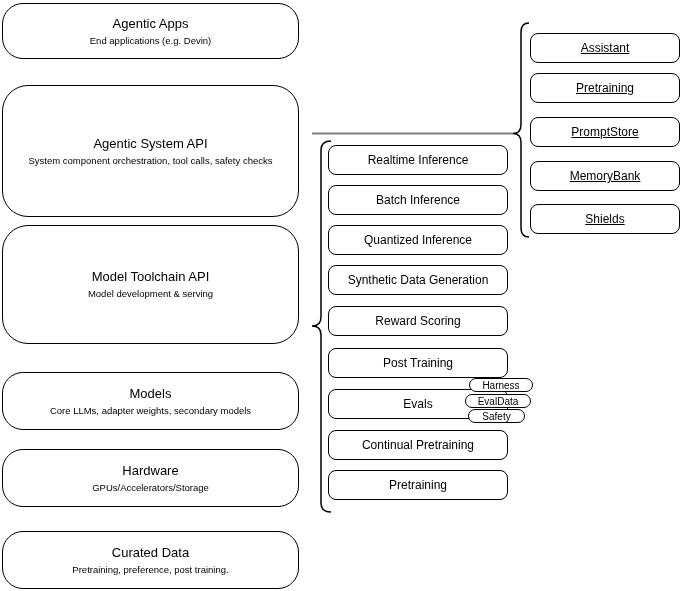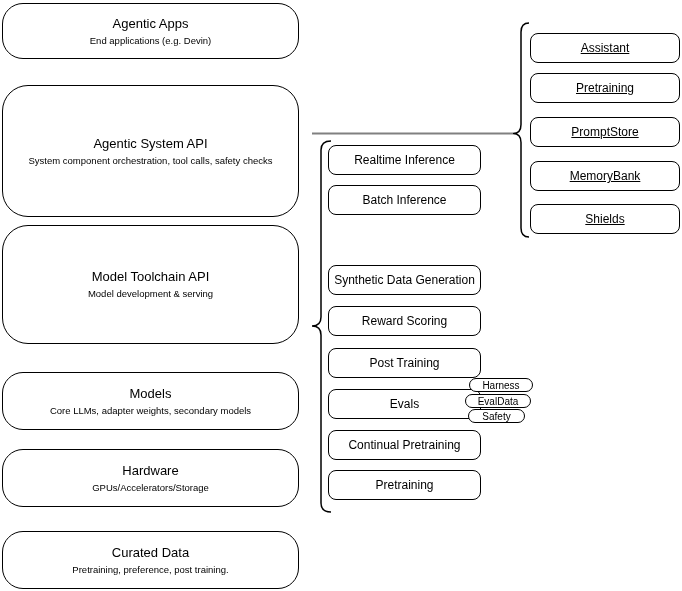--- a/index.html
+++ b/index.html
@@ -21,21 +21,21 @@
     align-items:center;
     justify-content:center;
     text-align:center;
   }
   .left-box{left:2px;width:297px;}
   .left-box .t{font-size:13px;line-height:16px;}
   .left-box .s{font-size:9.5px;line-height:12px;margin-top:3px;}
   .r10{border-radius:21px;}
   .r26{border-radius:26px;}
   .mid-box{
-    left:328px;width:153px;height:30px;border-radius:8px;
+    left:328px;width:180px;height:30px;border-radius:8px;
     font-size:12px;white-space:nowrap;
   }
   .right-box{
     left:530px;width:150px;height:30px;border-radius:8px;
     font-size:12px;white-space:nowrap;text-decoration:underline;
   }
   .pill{
     position:absolute;
     box-sizing:border-box;
     background:#ffffff;
@@ -89,20 +89,23 @@
     <div class="t">Curated Data</div>
     <div class="s">Pretraining, preference, post training.</div>
   </div>
 
   <div class="box mid-box" style="top:145px">
     <span>Realtime Inference</span>
   </div>
   <div class="box mid-box" style="top:185px">
     <span>Batch Inference</span>
   </div>
+  <div class="box mid-box" style="top:225px">
+    <span>Quantized Inference</span>
+  </div>
   <div class="box mid-box" style="top:265px">
     <span>Synthetic Data Generation</span>
   </div>
   <div class="box mid-box" style="top:306px">
     <span>Reward Scoring</span>
   </div>
   <div class="box mid-box" style="top:348px">
     <span>Post Training</span>
   </div>
   <div class="box mid-box" style="top:389px">

